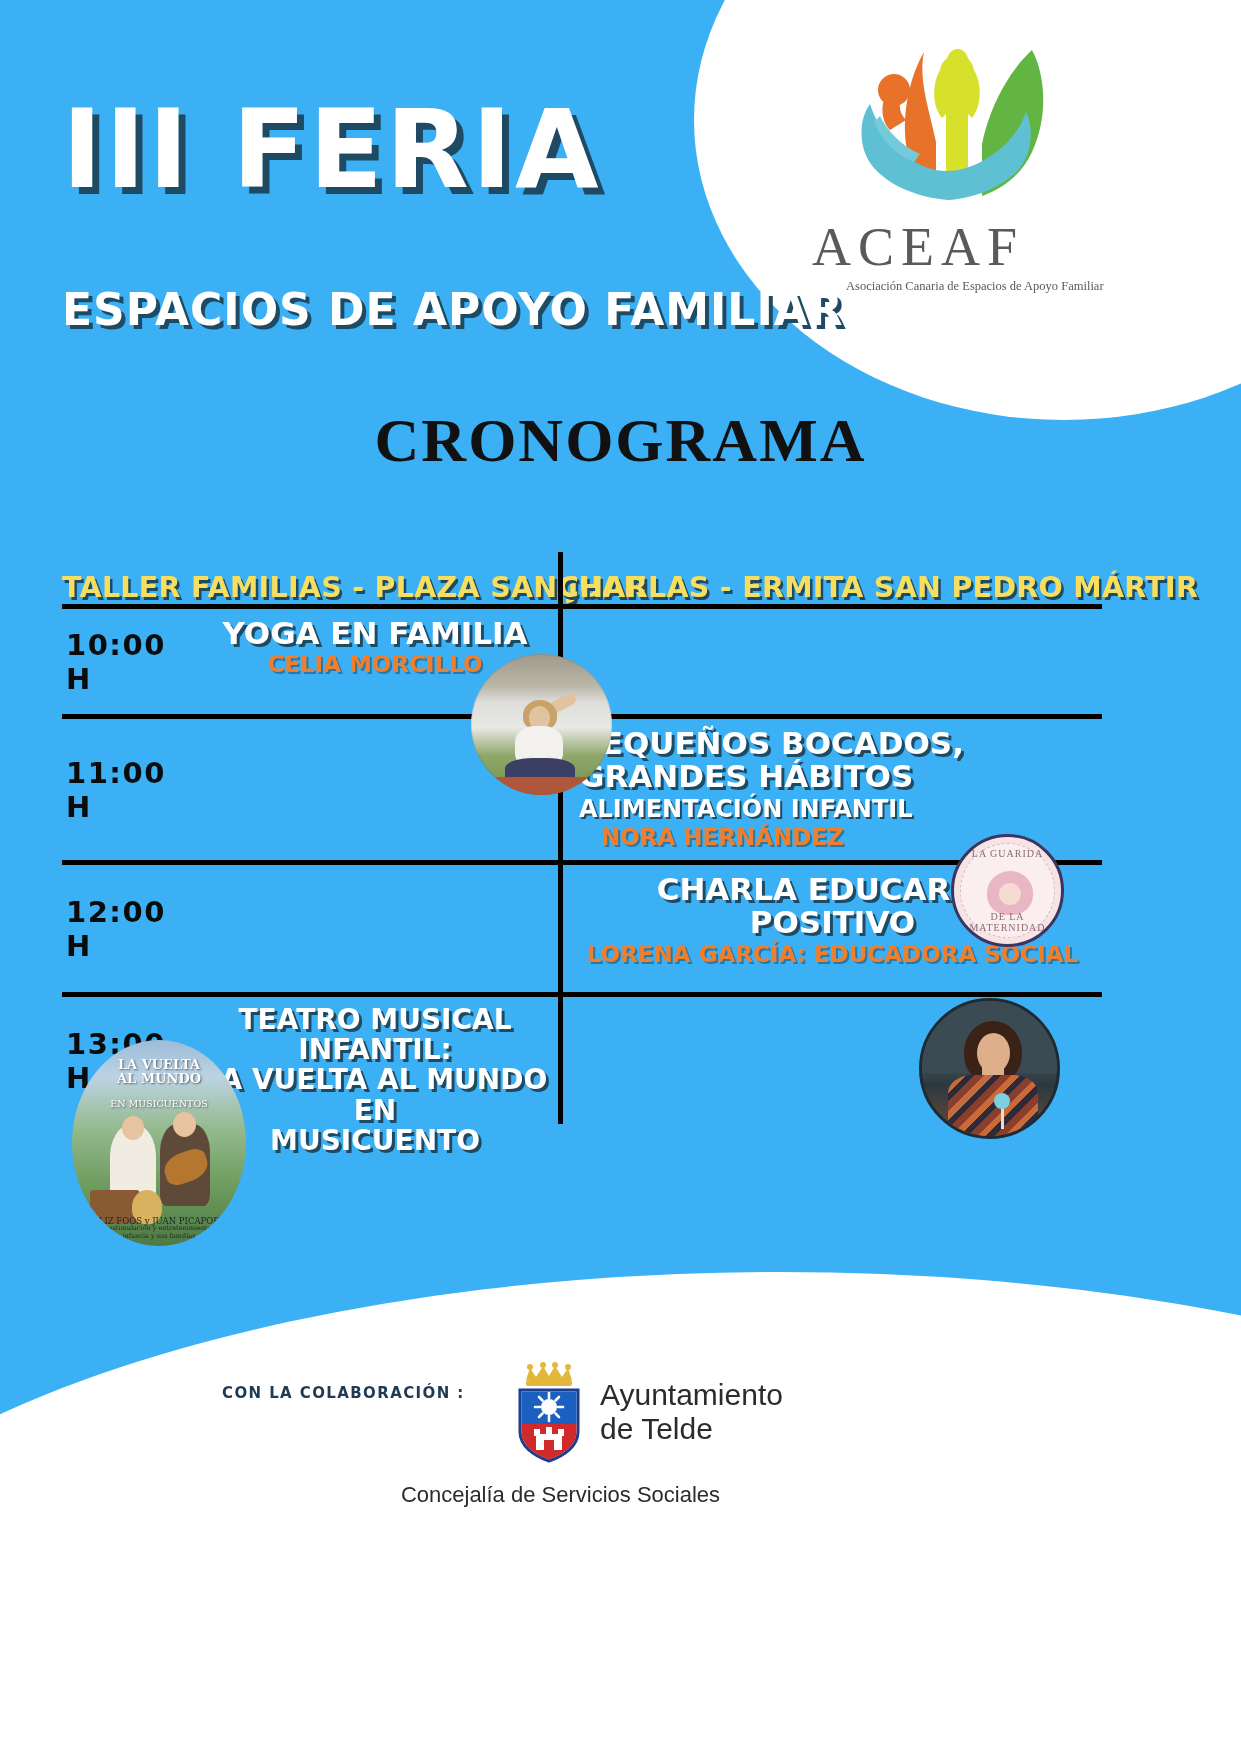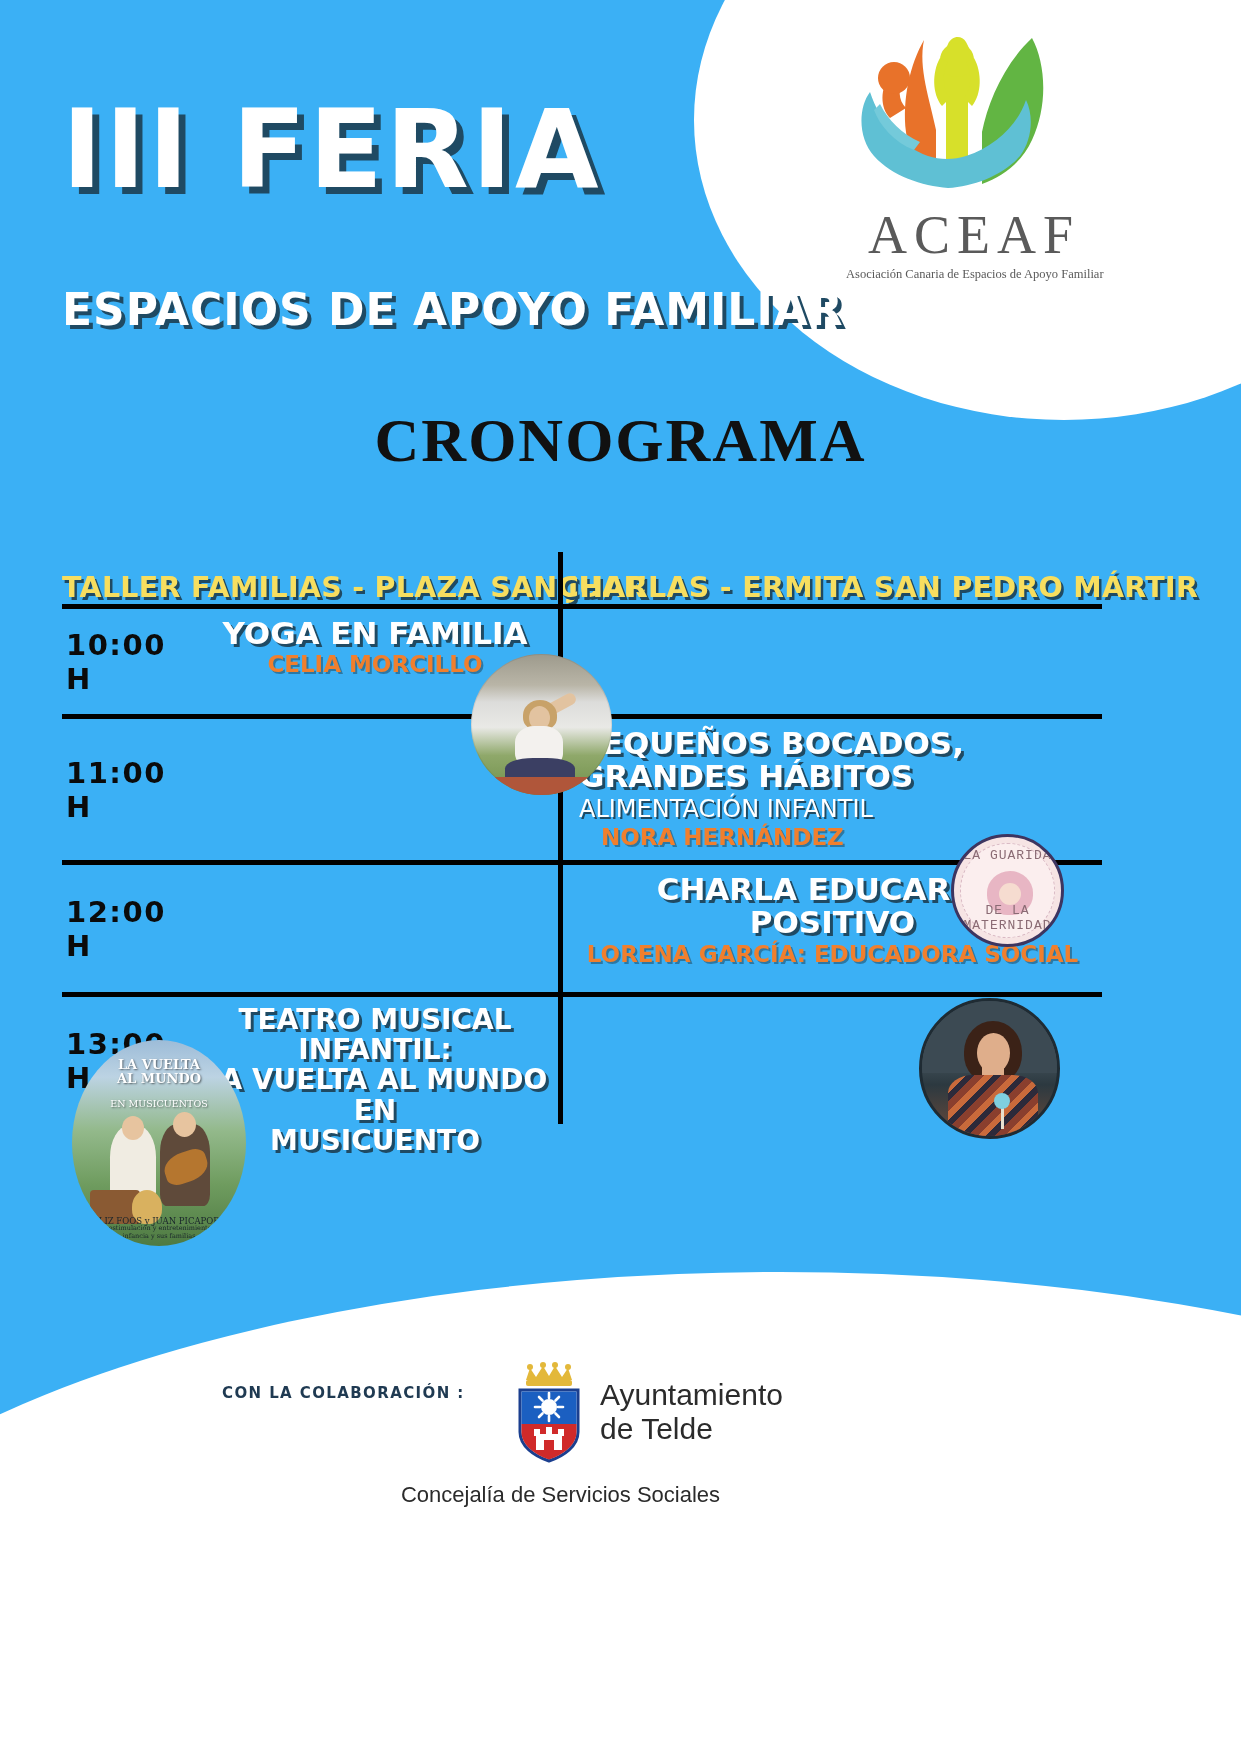--- a/index.html
+++ b/index.html
@@ -42,25 +42,25 @@
     height: 1000px;
     background: #ffffff;
     border-radius: 50% 50% 0 0 / 42% 42% 0 0;
     z-index: 2;
   }
 
   
   #aceaf-logo {
     position: absolute;
     left: 812px;
-    top: 20px;
+    top: 32px;
     width: 268px;
     height: 268px;
     z-index: 5;
-    text-align: right;
+    text-align: left;
   }
   #aceaf-mark { width: 220px; height: 186px; display: block; margin: 0 auto; }
   #aceaf-word {
     font-family: "Liberation Serif", serif;
     font-size: 54px;
     letter-spacing: 7px;
     color: #5a5a5a;
     line-height: 1;
     margin-top: 2px;
   }
@@ -190,21 +190,21 @@
     font-family: "DejaVu Sans", sans-serif;
     font-weight: bold;
     font-size: 31px;
     line-height: 1.08;
     color: #ffffff;
     text-shadow: 3px 3px 0 #1f4a63;
   }
   .ev-title.sm { font-size: 28px; }
   .ev-sub {
     font-family: "DejaVu Sans", sans-serif;
-    font-weight: normal;
+    font-weight: bold;
     font-size: 24px;
     line-height: 1.12;
     color: #ffffff;
     text-shadow: 2px 2px 0 #1f4a63;
     margin-top: 2px;
   }
   .ev-person {
     font-family: "DejaVu Sans", sans-serif;
     font-weight: bold;
     font-size: 23px;
@@ -307,22 +307,22 @@
     position: absolute; left: 33px; top: 34px; width: 46px; height: 44px;
     background: #e8b6c4; border-radius: 50% 50% 45% 45%;
   }
   #photo-nora .n-baby {
     position: absolute; left: 45px; top: 46px; width: 22px; height: 22px;
     background: #f6dcd0; border-radius: 50%;
   }
   .n-ring-text {
     position: absolute;
     inset: 0;
-    font-family: Liberation Mono, monospace;
-    font-size: 13px;
+    font-family: Liberation Serif, serif;
+    font-size: 10px;
     letter-spacing: 1px;
     color: #8a6b74;
   }
   .n-top {
     position: absolute; top: 11px; left: 0; right: 0; text-align: center;
   }
   .n-bot {
     position: absolute; bottom: 11px; left: 0; right: 0; text-align: center;
   }
 

